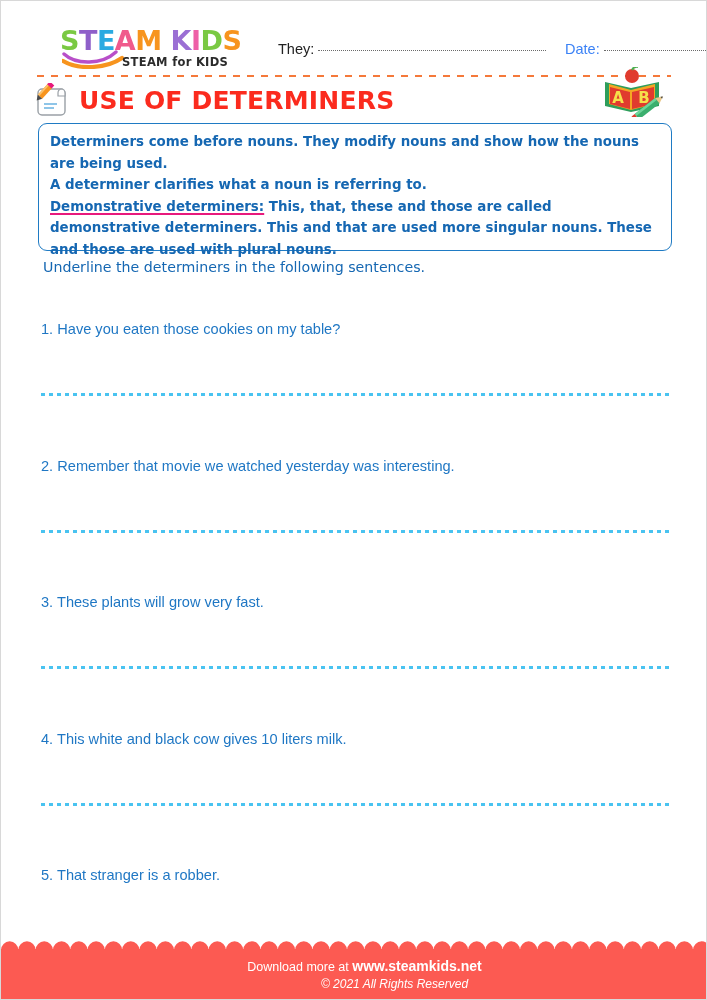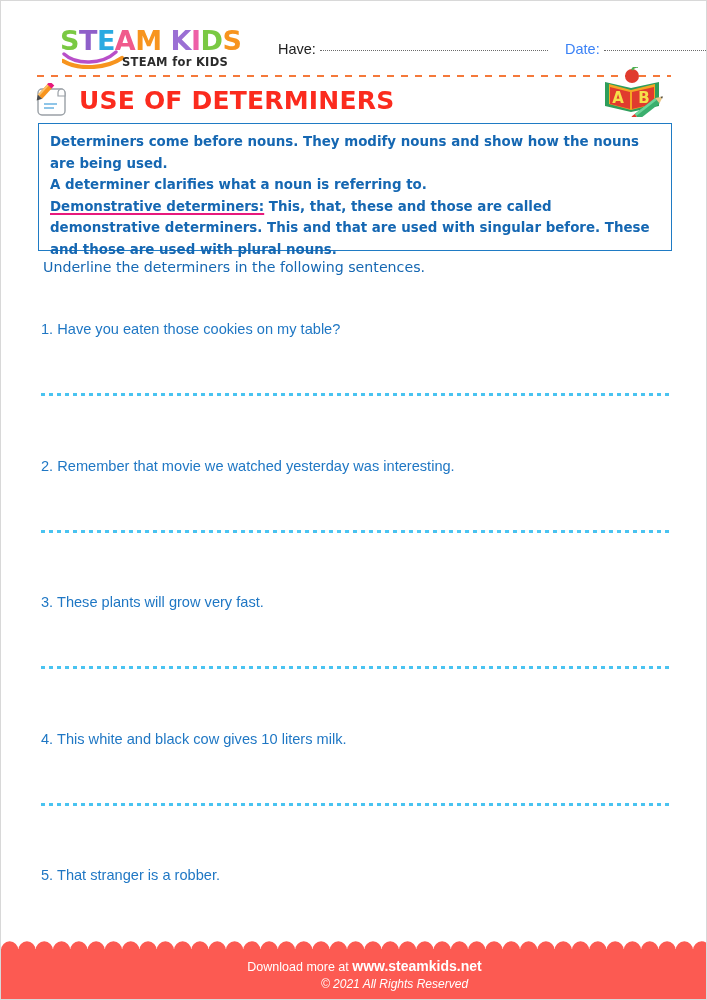--- a/index.html
+++ b/index.html
@@ -136,21 +136,21 @@
   }
 
   
   .info-box {
     position: absolute;
     left: 37px;
     top: 122px;
     width: 634px;
     height: 128px;
     border: 1.6px solid #1F7BC4;
-    border-radius: 0;
+    border-radius: 9px;
     padding: 7px 11px 0 11px;
   }
   .info-line {
     font-size: 13.4px;
     font-weight: bold;
     color: #1567B2;
     line-height: 21.5px;
     font-family: "DejaVu Sans", sans-serif;
   }
   .demo-term {
@@ -249,21 +249,21 @@
     <div class="logo-block">
       <div class="logo-word" id="logo-word"><span style="color: rgb(122, 201, 67);">S</span><span style="color: rgb(142, 95, 201);">T</span><span style="color: rgb(42, 170, 225);">E</span><span style="color: rgb(240, 90, 140);">A</span><span style="color: rgb(247, 148, 30);">M</span><span style="color: rgb(255, 255, 255);">&nbsp;</span><span style="color: rgb(155, 111, 212);">K</span><span style="color: rgb(238, 95, 167);">I</span><span style="color: rgb(122, 201, 67);">D</span><span style="color: rgb(247, 148, 30);">S</span></div>
       <svg class="logo-swoosh" viewBox="0 0 74 20">
         <path d="M2 5 C14 16, 40 16, 54 3" stroke="#B84FC9" stroke-width="3.4" fill="none" stroke-linecap="round"></path>
         <path d="M1 12 C16 21, 44 20, 60 9" stroke="#F7941E" stroke-width="4.2" fill="none" stroke-linecap="round"></path>
       </svg>
       <div class="logo-sub">STEAM for KIDS</div>
     </div>
 
     <div class="name-field">
-      <span>Have:</span>
+      <span>They:</span>
       <span class="dotline long"></span>
     </div>
 
     <div class="date-field">
       <span>Date:</span>
       <span class="dotline short"></span>
     </div>
   </div>
 
   <div class="hdr-divider"></div>
@@ -304,21 +304,21 @@
     </g>
   </svg>
 
   <div class="info-box">
     <div class="info-line">Determiners come before nouns. They modify nouns and show how the nouns</div>
     <div class="info-line">are being used.</div>
     <div class="info-line">A determiner clarifies what a noun is referring to.</div>
     <div class="info-line">
       <span class="demo-term">Demonstrative determiners:</span><span>  This, that, these and those are called</span>
     </div>
-    <div class="info-line">demonstrative determiners. This and that are used with singular before. These</div>
+    <div class="info-line">demonstrative determiners. This and that are used more singular nouns. These</div>
     <div class="info-line">and those are used with plural nouns.</div>
   </div>
 
   <div class="instruction">Underline the determiners in the following sentences.</div>
 
   <div id="questions-host">
       <div class="question" style="top: 320px;">1. Have you eaten those cookies on my table?</div>
       <div class="answer-line" style="top: 392px; background-image: repeating-linear-gradient(to right, rgb(73, 195, 240) 0px, rgb(73, 195, 240) 4px, transparent 4px, transparent 8px);"></div>
       <div class="question" style="top: 457px;">2. Remember that movie we watched yesterday was interesting.</div>
       <div class="answer-line" style="top: 529px; background-image: repeating-linear-gradient(to right, rgb(73, 195, 240) 0px, rgb(73, 195, 240) 4px, transparent 4px, transparent 8px);"></div>

